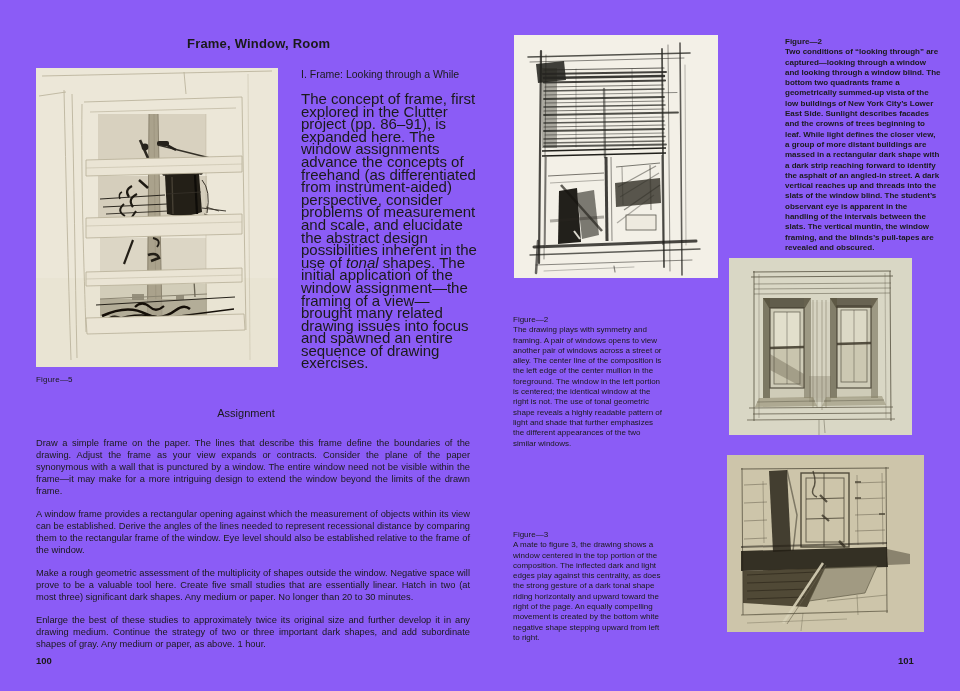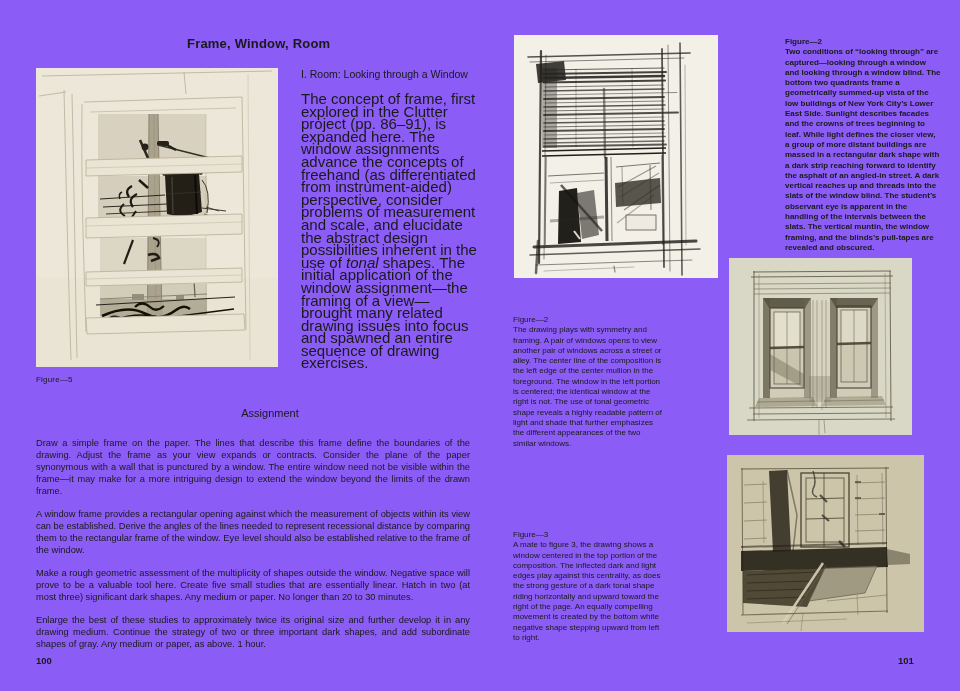--- a/index.html
+++ b/index.html
@@ -7,21 +7,21 @@
           font-family:"Liberation Sans",sans-serif;color:#1a1a1a;}
   .abs{position:absolute;}
   .title{left:187px;top:36px;font-size:13px;font-weight:700;letter-spacing:.2px;margin:0;}
   .fig{margin:0;}
   .fig svg{display:block;width:100%;height:100%;}
   .fig1{left:36px;top:68px;width:242px;height:299px;}
   .fig1-label{left:36px;top:375px;font-size:8px;letter-spacing:.2px;}
   .intro-col{left:301px;top:68px;width:178px;}
   .intro-heading{font-size:10.5px;margin:0 0 13px 0;}
   .intro-text{font-size:15px;line-height:12.6px;margin:0;}
-  .assignment-heading{left:52px;top:407px;width:436px;text-align:center;font-size:11px;}
+  .assignment-heading{left:28px;top:407px;width:436px;text-align:center;font-size:11px;}
   .assignment-body{left:36px;top:437px;width:436px;font-size:9.3px;line-height:12px;text-align:justify;}
   .assignment-body p{margin:0 2px 11px 0;}
   .page-num{font-size:9.5px;font-weight:700;}
   .left-num{left:36px;top:655px;}
   .right-num{left:898px;top:655px;}
   .fig2{left:514px;top:35px;width:204px;height:243px;}
   .fig3{left:729px;top:258px;width:183px;height:177px;}
   .fig4{left:727px;top:455px;width:197px;height:177px;}
   .caption{font-size:8px;line-height:10.3px;}
   .cap2{left:785px;top:37px;width:157px;font-weight:bold;}
@@ -113,21 +113,21 @@
           <polygon points="50,250 208,246 209,262 51,266"></polygon>
         </g>
         <g stroke="#c3bca6" stroke-width="0.6" fill="none">
           <path d="M50 100 L206 96 M50 158 L206 154 M50 211 L206 207"></path>
         </g>
       </svg>
     </figure>
     <div class="abs fig1-label">Figure—5</div>
 
     <div class="abs intro-col">
-      <div class="intro-heading">I. Room: Looking through a Window</div>
+      <div class="intro-heading">I. Frame: Looking through a While</div>
       <p class="intro-text"><span>The concept of frame, first explored in the Clutter project (pp. 86–91), is expanded here. The window assignments advance the concepts of freehand (as differentiated from instrument-aided) perspective, consider problems of measurement and scale, and elucidate the abstract design possibilities inherent in the use of </span><em>tonal</em><span> shapes. The initial application of the window assignment—the framing of a view—brought many related drawing issues into focus and spawned an entire sequence of drawing exercises.</span></p>
     </div>
 
     <div class="abs assignment-heading">Assignment</div>
     <div class="abs assignment-body">
       <p>Draw a simple frame on the paper. The lines that describe this frame define the boundaries of the drawing. Adjust the frame as your view expands or contracts. Consider the plane of the paper synonymous with a wall that is punctured by a window. The entire window need not be visible within the frame—it may make for a more intriguing design to extend the window beyond the limits of the drawn frame.</p>
       <p>A window frame provides a rectangular opening against which the measurement of objects within its view can be established. Derive the angles of the lines needed to represent recessional distance by comparing them to the rectangular frame of the window. Eye level should also be established relative to the frame of the window.</p>
       <p>Make a rough geometric assessment of the multiplicity of shapes outside the window. Negative space will prove to be a valuable tool here. Create five small studies that are essentially linear. Hatch in two (at most three) significant dark shapes. Any medium or paper. No longer than 20 to 30 minutes.</p>
       <p>Enlarge the best of these studies to approximately twice its original size and further develop it in any drawing medium. Continue the strategy of two or three important dark shapes, and add subordinate shapes of gray. Any medium or paper, as above. 1 hour.</p>
     </div>

